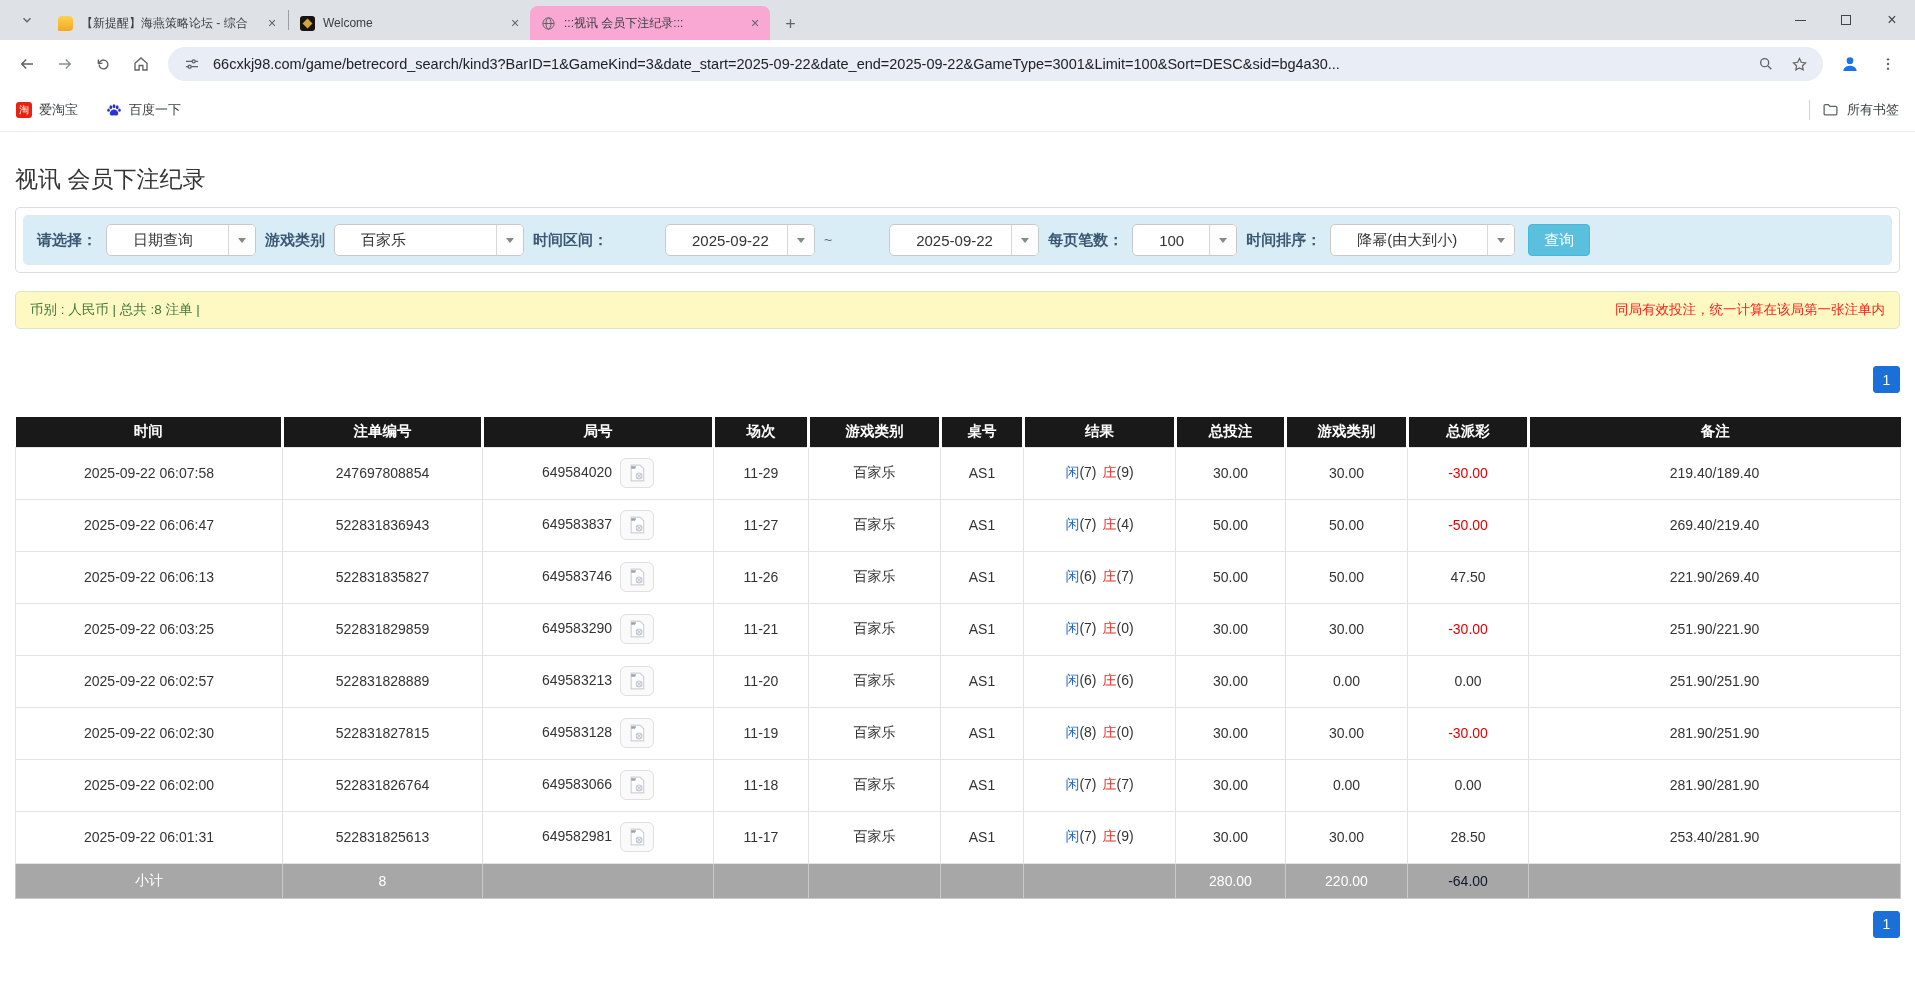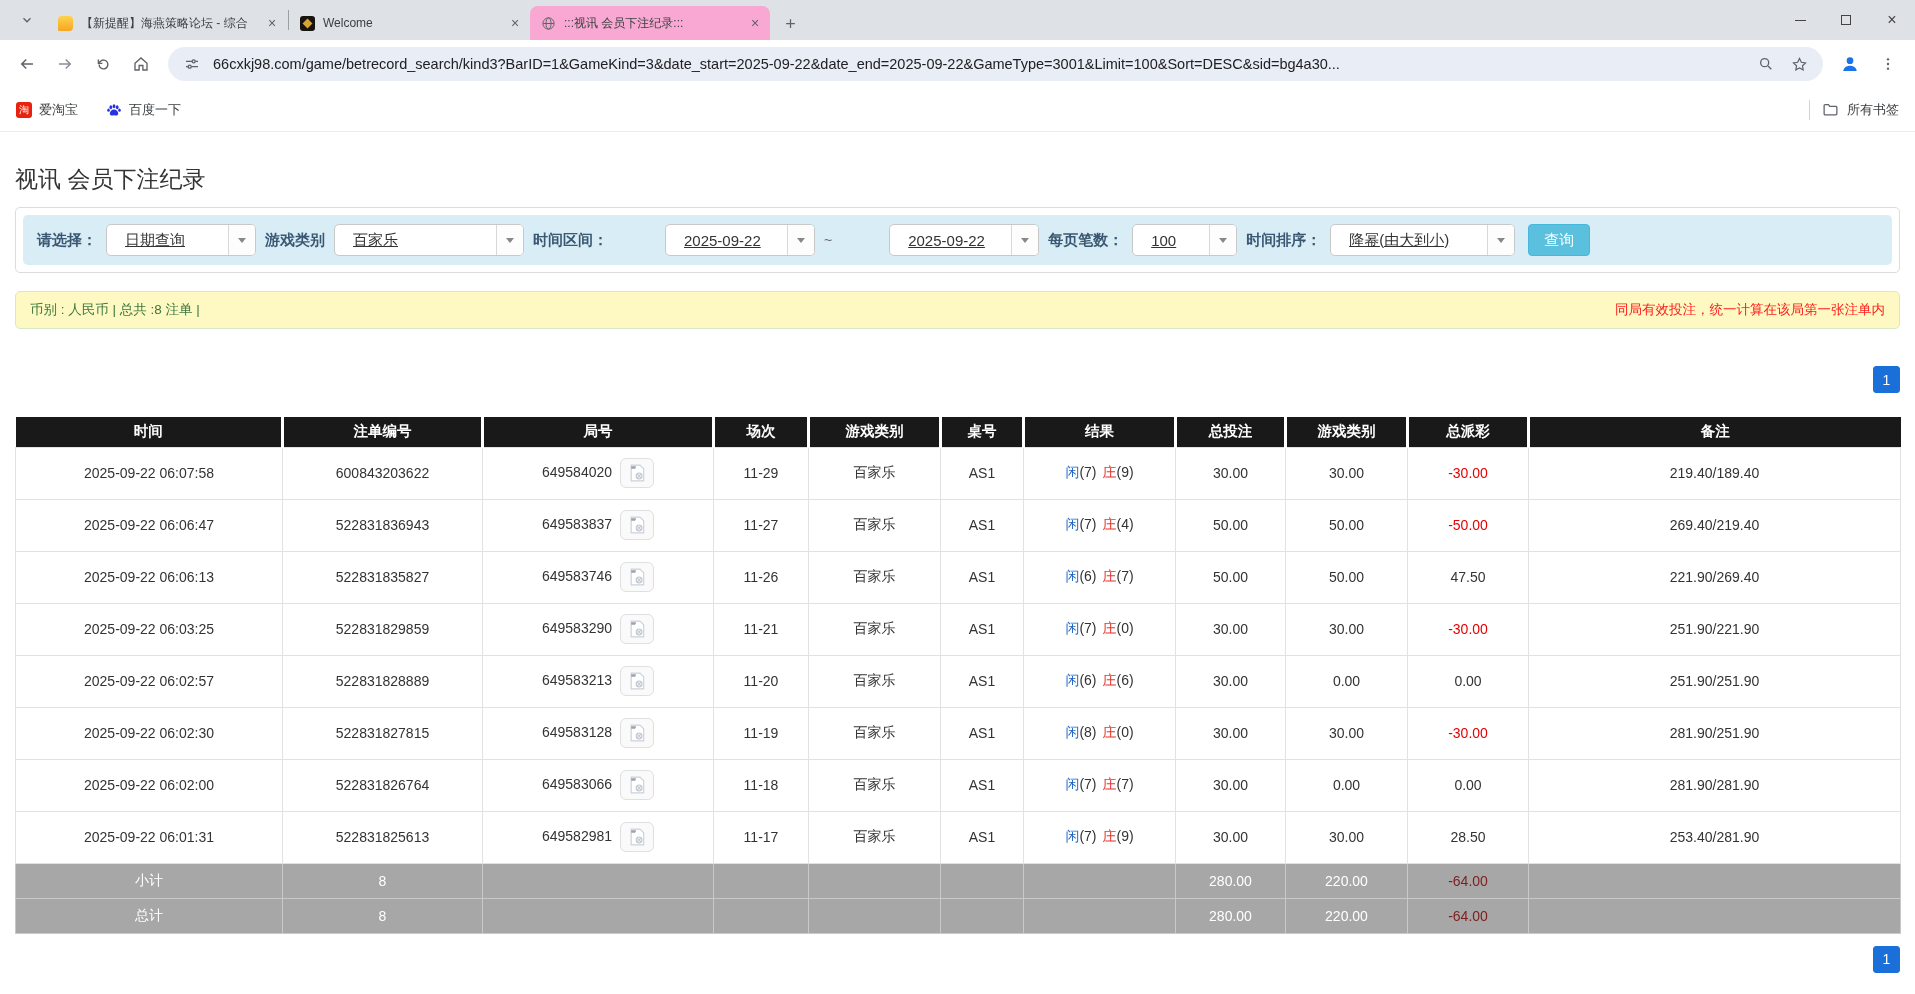--- a/index.html
+++ b/index.html
@@ -46,21 +46,21 @@
   .bm-all { display:flex; align-items:center; gap:8px; font-size:13px; color:#3c4043; cursor:pointer; }
 
   
   .content { padding:0 15px; }
   .page-title { font-size:23px; font-weight:500; color:#333; margin-top:32px; }
 
   .filter-panel { margin-top:12px; border:1px solid #dcdcdc; border-radius:5px; padding:7px; background:#fff; }
   .filter-bar { background:#d9edf7; border-radius:5px; height:50px; display:flex; align-items:center; padding:0 14px; gap:9px; }
   .flabel { font-size:15px; font-weight:bold; color:#3b5872; white-space:nowrap; }
   .cbo { display:flex; align-items:stretch; background:#fff; border:1px solid #c8c8c8; border-radius:5px; height:32px; cursor:pointer; }
-  .cbo .val { flex:1; display:flex; align-items:center; padding:0 18px; font-size:15px; color:#333; white-space:nowrap; overflow:hidden;text-decoration:underline; }
+  .cbo .val { flex:1; display:flex; align-items:center; padding:0 26px; font-size:15px; color:#333; white-space:nowrap; overflow:hidden; }
   .cbo .caret { width:27px; border-left:1px solid #d8d8d8; display:flex; align-items:center; justify-content:center; border-radius:0 4px 4px 0; background:#fdfdfd; }
   .caret i { display:block; width:0; height:0; border-left:4px solid transparent; border-right:4px solid transparent; border-top:5px solid #888; }
   .w-sel { width:150px; } .w-game { width:190px; } .w-date { width:150px;margin-left:48px; } .w-size { width:105px; } .w-sort { width:185px; }
   .tilde { color:#666; font-size:14px; }
   .search-btn { height:32px; padding:0 15px; background:#5bc0de; border:1px solid #46b8da; border-radius:4px;
     color:#fff; font-size:15px; cursor:pointer; margin-left:4px; }
 
   .status-bar { margin-top:18px; height:38px; background:#fef9c3; border:1px solid #d6e9c6; border-radius:5px;
     display:flex; align-items:center; justify-content:space-between; padding:0 14px; }
   .status-left { font-size:13.5px; color:#3c763d; }
@@ -72,21 +72,21 @@
     color:#fff; font-size:14px; display:flex; align-items:center; justify-content:center; cursor:pointer; }
 
   table.bets { margin-top:24px; width:1885px; border-collapse:collapse; table-layout:fixed; }
   .bets th { background:#191919; color:#fff; font-size:14.5px; font-weight:bold; height:30px; border-left:3px solid #fff; }
   .bets th:first-child { border-left:none; }
   .bets td { border:1px solid #e2e2e2; text-align:center; font-size:14px; color:#333; height:52px; background:#fff; }
   .bets tr.summary td { background:#a7a7a7; color:#fff; border:1px solid #c9c9c9; height:35px; }
   .blue { color:#2569c8; }
   .rx { color:#2569c8; } .rz { color:#e5342c; margin-left:6px; } .rn { color:#333; }
   .payout.neg { color:#e60000; }
-  tr.summary .payout.neg { color:#7f1d1d;margin-top:24px; }
+  tr.summary .payout.neg { color:#0f172a;margin-top:24px; }
   .video-btn { display:inline-flex; align-items:center; justify-content:center; width:34px; height:30px;
     border:1px solid #e0e0e0; background:#fafafa; border-radius:6px; margin-left:8px; vertical-align:middle; cursor:pointer; }
 </style>
 </head>
 <body>
 
 <div>
   <div class="tabstrip">
     <button class="tab-search">
       <svg width="14" height="14" viewBox="0 0 24 24" fill="none" stroke="#5f6368" stroke-width="2.2">
@@ -314,21 +314,21 @@
         <th>结果</th>
         <th>总投注</th>
         <th>游戏类别</th>
         <th>总派彩</th>
         <th>备注</th>
       </tr>
     </thead>
     <tbody id="rows-host">
   <tr>
     <td>2025-09-22 06:07:58</td>
-    <td>600843203622</td>
+    <td>247697808854</td>
     <td>
       <span>649584020</span><button class="video-btn">
               <svg width="20" height="20" viewBox="0 0 24 24">
                 <path d="M5 2.5h10.5L20 7v14.5H5z" fill="#ffffff" stroke="#ccd1d9" stroke-width="1.4"></path>
                 <path d="M5 4h6l-1.2 3H5z" fill="#9aa2ad"></path>
                 <circle cx="14.5" cy="15.5" r="4.2" fill="#c4cad3"></circle>
                 <circle cx="14.5" cy="13.6" r="0.9" fill="#fff"></circle>
                 <circle cx="12.6" cy="15.5" r="0.9" fill="#fff"></circle>
                 <circle cx="14.5" cy="17.4" r="0.9" fill="#fff"></circle>
                 <circle cx="16.4" cy="15.5" r="0.9" fill="#fff"></circle>
@@ -550,32 +550,19 @@
         <td></td>
           <td></td>
           <td></td>
         <td></td>
           <td></td>
         <td>280.00</td>
         <td>220.00</td>
         <td class="payout neg">-64.00</td>
         <td></td>
       </tr>
-      <tr class="summary">
-        <td>总计</td>
-        <td>8</td>
-        <td></td>
-          <td></td>
-          <td></td>
-        <td></td>
-          <td></td>
-        <td>280.00</td>
-        <td>220.00</td>
-        <td class="payout neg">-64.00</td>
-        <td></td>
-      </tr>
     </tbody>
   </table>
 
   <div class="pag bottom">
     <button class="pg-btn">1</button>
   </div>
 </div>
 
 </body></html>

